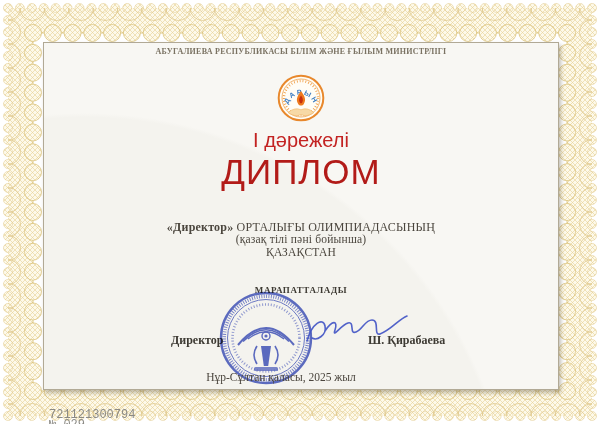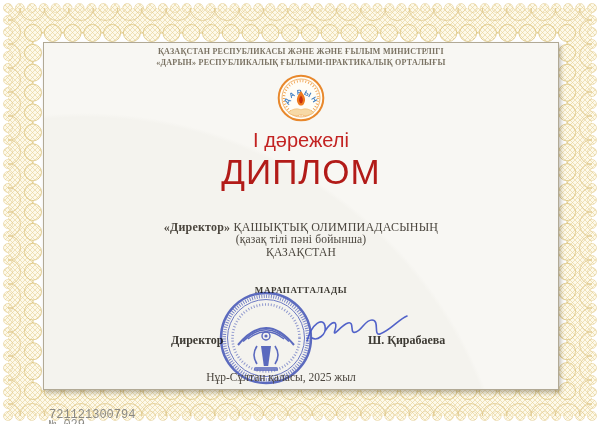--- a/index.html
+++ b/index.html
@@ -386,42 +386,41 @@
         <circle cx="567" cy="331.3333333333333" r="8.5" fill="url(#mesh)" stroke="#d8bf74" stroke-width="0.7"></circle>
         <circle cx="33" cy="351.22222222222223" r="8.5" fill="url(#mesh)" stroke="#d8bf74" stroke-width="0.7"></circle>
         <circle cx="567" cy="351.22222222222223" r="8.5" fill="url(#mesh)" stroke="#d8bf74" stroke-width="0.7"></circle>
         <circle cx="33" cy="371.11111111111114" r="8.5" fill="url(#mesh)" stroke="#d8bf74" stroke-width="0.7"></circle>
         <circle cx="567" cy="371.11111111111114" r="8.5" fill="url(#mesh)" stroke="#d8bf74" stroke-width="0.7"></circle>
       </g>
   </svg>
 
   <div class="paper">
 
-    <div class="abs ctr ministry" style="top:4px;">ҚАЗАҚСТАН РЕСПУБЛИКАСЫ ЖӘНЕ ЖӘНЕ ҒЫЛЫМ МИНИСТРЛІГІ</div>
-    <div class="abs ctr ministry" style="top:14.5px;">«ДАРЫН» РЕСПУБЛИКАЛЫҚ ҒЫЛЫМИ-ПРАКТИКАЛЫҚ ОРТАЛЫҒЫ</div>
+    <div class="abs ctr ministry" style="top:4px;">АБУГАЛИЕВА РЕСПУБЛИКАСЫ БІЛІМ ЖӘНЕ ҒЫЛЫМ МИНИСТРЛІГІ</div>
 
     <svg class="abs" style="left:233px;top:31px;" width="48" height="48" viewBox="-24 -24 48 48">
       <circle r="22.3" fill="#fffdf6" stroke="#e8882c" stroke-width="2"></circle>
       <circle r="19" fill="none" stroke="#eda14e" stroke-width="0.8"></circle>
       <circle r="17" fill="none" stroke="#ef9a3f" stroke-width="2.4" stroke-dasharray="0.8 2.1"></circle>
       <defs>
           <path id="logoarc" d="M -12.5,5 A 13.5,13.5 0 0 1 12.5,5" fill="none"></path>
         </defs>
       <text font-family="Liberation Sans, sans-serif" font-size="7" font-weight="bold" fill="#3e7dc2" letter-spacing="1.6">
         <textPath href="#logoarc" startOffset="50%" text-anchor="middle">ДАРЫН</textPath>
       </text>
       <path d="M0,-7 C3.5,-2 5.6,1.5 2.8,6 C1.6,8.1 -1.6,8.1 -2.8,6 C-5.6,1.5 -3.5,-2 0,-7 Z" fill="#ee7a1e"></path>
       <path d="M0,-2.6 C1.8,-0.3 2.6,1.8 1.2,4.4 C0.6,5.6 -0.6,5.6 -1.2,4.4 C-2.6,1.8 -1.8,-0.3 0,-2.6 Z" fill="#c62f0e"></path>
       <path d="M-13,14.5 Q-6,8.8 0,11.8 Q6,8.8 13,14.5 Q6,19.4 0,16.6 Q-6,19.4 -13,14.5 Z" fill="#f7d9a6" stroke="#efb567" stroke-width="0.6"></path>
     </svg>
 
     <div class="abs ctr degree" style="top:86px;">І дәрежелі</div>
     <div class="abs ctr diploma" style="top:109px;">ДИПЛОМ</div>
 
-    <div class="abs ctr bodyline" style="top:177px;"><b>«Директор»</b><span> ҚАШЫҚТЫҚ ОЛИМПИАДАСЫНЫҢ</span></div>
+    <div class="abs ctr bodyline" style="top:177px;"><b>«Директор»</b><span> ОРТАЛЫҒЫ ОЛИМПИАДАСЫНЫҢ</span></div>
     <div class="abs ctr bodyline b3" style="top:190px;">(қазақ тілі пәні бойынша)</div>
     <div class="abs ctr bodyline b3" style="top:203px;">ҚАЗАҚСТАН</div>
 
     <div class="abs ctr award" style="top:242px;">МАРАПАТТАЛАДЫ</div>
 
     <div class="abs sig-label" style="left:127px;top:290px;">Директор</div>
 
     <svg class="abs stamp" style="left:174px;top:247px;" width="96" height="96" viewBox="-48 -48 96 96">
       <g stroke="#3c4fc1" fill="none">
         <circle r="45" stroke-width="2.4"></circle>

